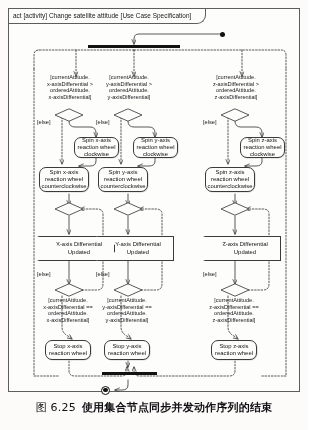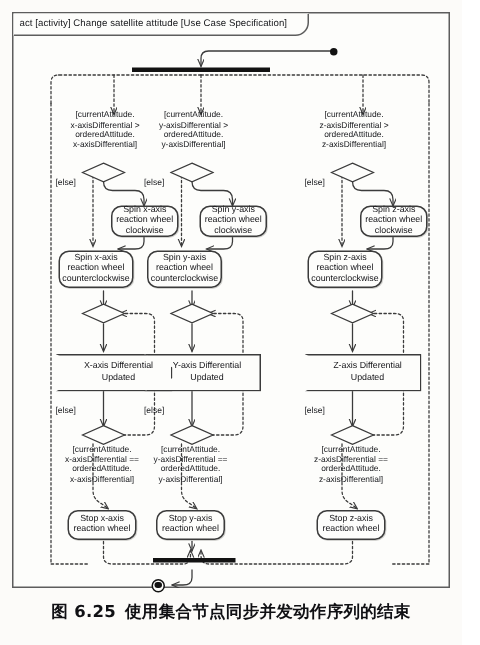--- a/index.html
+++ b/index.html
@@ -135,21 +135,21 @@
     position: absolute;
     left: 0; top: 400px;
     width: 308px;
     text-align: center;
     font-family: "DejaVu Sans", "Liberation Sans", sans-serif;
     font-size: 11px;
     color: #101014;
     letter-spacing: .2px;
     white-space: nowrap;
   }
-  .caption .cap-num { font-weight: 700; margin-right: 6px; text-align: right; }
+  .caption .cap-num { font-weight: 400; margin-right: 6px; text-align: right; }
   .caption .cap-txt { font-weight: 700; }
 </style>
 </head>
 <body>
 
 <div id="page">
 
   <div class="frame">
     <div class="frame-tab">act [activity] Change satellite attitude [Use Case Specification]</div>
 

